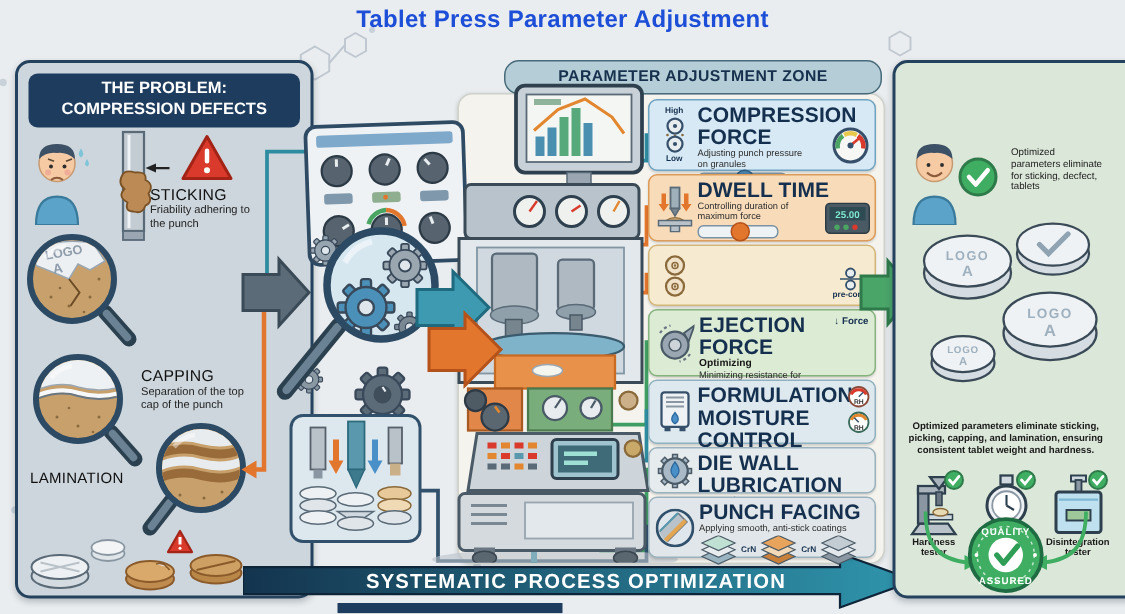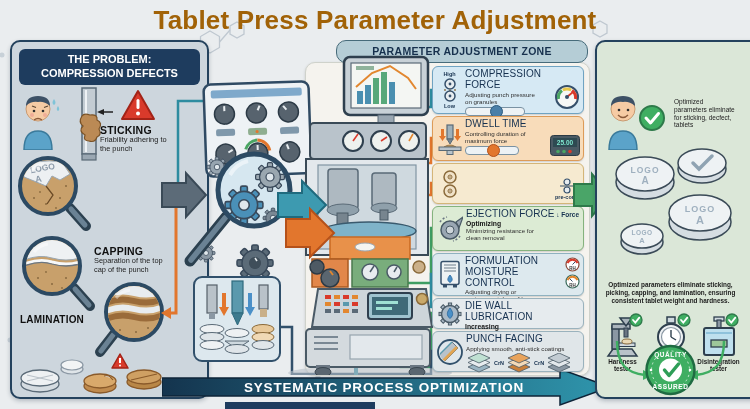--- a/index.html
+++ b/index.html
@@ -1,46 +1,46 @@
 <!DOCTYPE html>
 <html><head>
 <meta charset="utf-8">
 <style>
   html,body{margin:0;padding:0;background:#eaedef;}
   .canvas{position:relative;width:750px;height:409px;background:#eaedef;overflow:hidden;
           font-family:"Liberation Sans",sans-serif;}
   svg text{font-family:"Liberation Sans",sans-serif;}
-  .title{position:absolute;top:5px;left:0;right:0;text-align:center;font-size:26px;
-         font-weight:bold;color:#a16207;letter-spacing:.2px;}
+  .title{position:absolute;top:5px;left:0;right:0;text-align:center;font-size:16px;
+         font-weight:bold;color:#1d4ed8;letter-spacing:.2px;}
   .panel{position:absolute;border:2px solid #24425d;border-radius:10px;
          box-shadow:0 2px 4px rgba(20,40,60,.25);padding-left:32px;}
   .panel-left{left:10px;top:40px;width:163px;height:355px;background:#cdd6dd;}
   .panel-right{left:595px;top:40px;width:147px;height:355px;background:#dbe7d8;}
   .panel-header{position:absolute;left:7px;right:7px;top:7px;background:#1e3c5e;border-radius:6px;
          color:#fff;font-weight:bold;text-align:center;font-size:11px;line-height:1.25;padding:4px 2px;}
   .abs{position:absolute;}
-  .defect-title{font-size:10.5px;font-weight:bold;color:#101010;letter-spacing:.2px;}
+  .defect-title{font-size:10.5px;font-weight:normal;color:#101010;letter-spacing:.2px;}
   .defect-desc{font-size:7.4px;color:#222;line-height:1.15;}
   .zone-panel{position:absolute;left:305px;top:62px;width:283px;height:312px;background:#f5f3ee;
          border:1.5px solid #cfd2cb;border-radius:10px;box-shadow:0 1px 3px rgba(0,0,0,.15);}
   .zone-header{position:absolute;left:336px;top:40px;width:250px;height:21px;background:#b5cdd6;
          border:1.5px solid #476b7a;border-radius:10px;text-align:center;font-size:10.5px;
          font-weight:bold;color:#16304d;line-height:20px;letter-spacing:.3px;}
   .cards{position:absolute;left:432px;top:66px;width:152px;display:flex;flex-direction:column;gap:2px;}
   .card{position:relative;border-radius:6px;border:1.5px solid;display:flex;padding:2px 4px;gap:3px;
         box-sizing:border-box;box-shadow:0 1px 1.5px rgba(0,0,0,.15);}
   .c1{background:#d6e9f4;border-color:#6fa3c2;height:48px}
   .c2{background:#f8dcba;border-color:#dd9b58;height:45px}
   .c3{background:#f6ead0;border-color:#d4b578;height:41px}
   .c4{background:#dcebd4;border-color:#85b37e;height:45px}
   .c5{background:#dde9ee;border-color:#8fb2c0;height:43px}
   .c6{background:#e6ebee;border-color:#9ab2bd;height:31px}
   .c7{background:#e0e6e9;border-color:#9ab2bd;height:41px}
   .card .icon{flex:0 0 25px;display:flex;flex-direction:column;align-items:center;justify-content:center;gap:1px}
-  .card h3{font-size:10px;font-weight:normal;color:#15304f;letter-spacing:.1px;line-height:1.08;margin:0}
+  .card h3{font-size:14px;font-weight:bold;color:#15304f;letter-spacing:.1px;line-height:1.08;margin:0}
   .card .act{font-size:6.8px;font-weight:bold;color:#151515;line-height:1.1}
   .card .desc{font-size:6.2px;color:#2e2e2e;line-height:1.13}
   .hl{font-size:5.5px;font-weight:bold;color:#15304f}
   .slider{position:relative;width:58px;height:7px;background:#edf2f5;border:1px solid #7a92a3;
           border-radius:4px;margin-top:2px}
   .slider i{position:absolute;top:-3px;left:24px;width:11px;height:11px;border-radius:50%;
           background:#4a7fa8;border:1.5px solid #2c5a7e;}
   .c2 .slider i{background:#e2762d;border-color:#b5511a}
   .tag-force{position:absolute;right:4px;top:4px;font-size:6.5px;font-weight:bold;color:#15304f}
   .precomp-tag{font-size:5.5px;font-weight:bold;color:#15304f}

